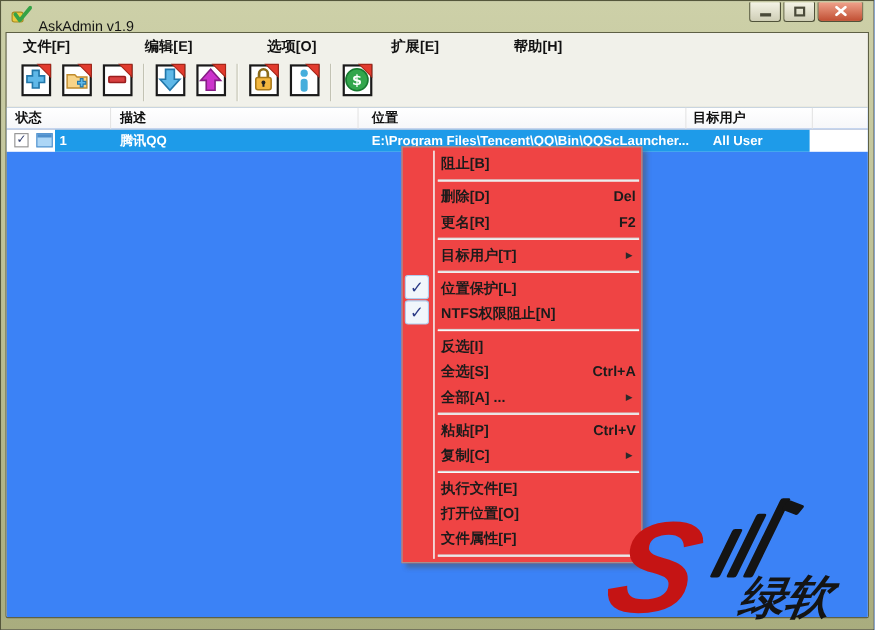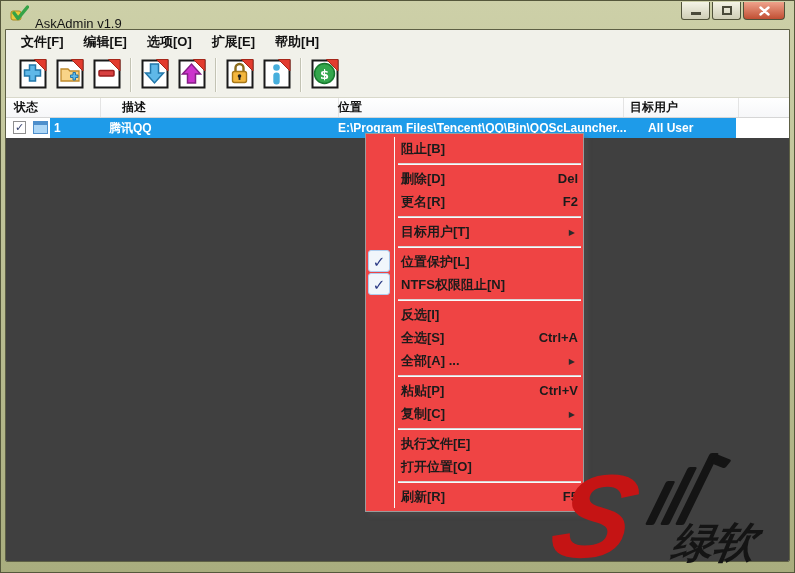--- a/index.html
+++ b/index.html
@@ -24,31 +24,31 @@
     background:linear-gradient(#EFA28B,#C14F33); }
   .glyph-min { width:10px; height:3px; background:#4A4A3A; margin-top:5px; }
   .glyph-max { width:10px; height:9px; border:2px solid #4A4A3A; background:transparent; }
 
   
   .client { position:absolute; top:28px; left:4px; right:4px; bottom:10px;
     background:#F1F1EA; border:1px solid #5E6045; border-radius:0 0 2px 2px;
     display:flex; flex-direction:column; overflow:hidden; }
 
   .menubar { height:23px; display:flex; align-items:center; padding-left:5px;
-    font-size:13px; font-weight:700; color:#111; flex:none; }
+    font-size:13px; font-weight:700; color:#111; flex:none;gap:48px; }
   .menubar .mi { padding:2px 10px; cursor:default; }
 
   .toolbar { height:45px; display:flex; align-items:center; padding-left:8px;
     border-bottom:1px solid #D9D9CB; flex:none; }
   .tb-btn { width:35px; height:39px; display:flex; align-items:center;
     justify-content:center; margin:0 1px; cursor:default; }
   .tb-sep { width:1px; height:34px; background:#C3C3B4; box-shadow:1px 0 0 #FBFBF6;
     margin:0 5px; }
 
-  .list-area { flex:1; background:#404040; position:relative;padding-left:28px; }
+  .list-area { flex:1; background:#3b82f6; position:relative;padding-left:28px; }
   .list-header { position:absolute; top:0; left:0; right:0; height:20px;
     background:linear-gradient(#FFFFFF,#F6F7F9); border-bottom:1px solid #D6D6D6; }
   .hcell { position:absolute; top:0; height:19px; border-right:1px solid #E4E4E4;
     font-size:12px; font-weight:700; color:#101010; line-height:19px;
     white-space:nowrap; overflow:hidden; }
 
   .list-row { position:absolute; top:20px; left:0; right:0; height:20px; background:#fff; }
   .row-highlight { position:absolute; left:44px; width:686px; top:0; height:20px;
     background:#1E9BE9; }
   .row-check { position:absolute; left:7px; top:3px; width:13px; height:13px;
@@ -195,21 +195,21 @@
               <rect x="2.5" y="3.5" width="25" height="27" fill="#fff" stroke="#1a1a1a" stroke-width="2"></rect>
               <path d="M16.5 2.5 L28 2.5 L28 14 Z" fill="#E23B2E" stroke="#A52619" stroke-width="1"></path>
               <circle cx="14.5" cy="16.5" r="10" fill="#33A64C" stroke="#187A30" stroke-width="1.5"></circle>
               <text x="14.5" y="21.5" text-anchor="middle" font-size="13" font-weight="bold" fill="#fff" font-family="DejaVu Sans, sans-serif">$</text>
             </svg></span>
         </div>
       </div>
     <div class="list-area">
       <div class="list-header" id="list-header">
           <div class="hcell" style="left: 0px; width: 95px; padding-left: 8px;">状态</div>
-          <div class="hcell" style="left: 108px; width: 225px; padding-left: 8px;">描述</div>
+          <div class="hcell" style="left: 95px; width: 225px; padding-left: 8px;">描述</div>
           <div class="hcell" style="left: 320px; width: 298px; padding-left: 12px;">位置</div>
           <div class="hcell" style="left: 618px; width: 115px; padding-left: 6px;">目标用户</div>
           <div class="hcell" style="left: 733px; width: 58px;"></div>
         </div>
       <div class="list-row" id="list-row">
           <div class="row-highlight"></div>
           <div class="row-check">✓</div>
           <div class="row-icon"></div>
           <span class="rcell " style="left: 48px;">1</span>
           <span class="rcell " style="left: 103px;">腾讯QQ</span>
@@ -269,25 +269,24 @@
       <span class="cm-label">复制[C]</span>
       <span class="cm-arrow">▶</span>
     </div>
     <div class="cm-sep"></div>
     <div class="cm-item">
       <span class="cm-label">执行文件[E]</span>
     </div>
     <div class="cm-item">
       <span class="cm-label">打开位置[O]</span>
     </div>
-    <div class="cm-sep"></div>
-    <div class="cm-item">
-      <span class="cm-label">刷新[R]</span>
-      <span class="cm-shortcut">F5</span>
-    </div>
+    <div class="cm-item">
+      <span class="cm-label">文件属性[F]</span>
+    </div>
+    <div class="cm-sep"></div>
   </div>
 
 <div class="watermark">
   <span class="wm-s">S</span>
   <span class="wm-strokes">
     <span class="wm-bar b1"></span>
       <span class="wm-bar b2"></span>
       <span class="wm-r"></span>
   </span>
   <span class="wm-name">绿软</span>

